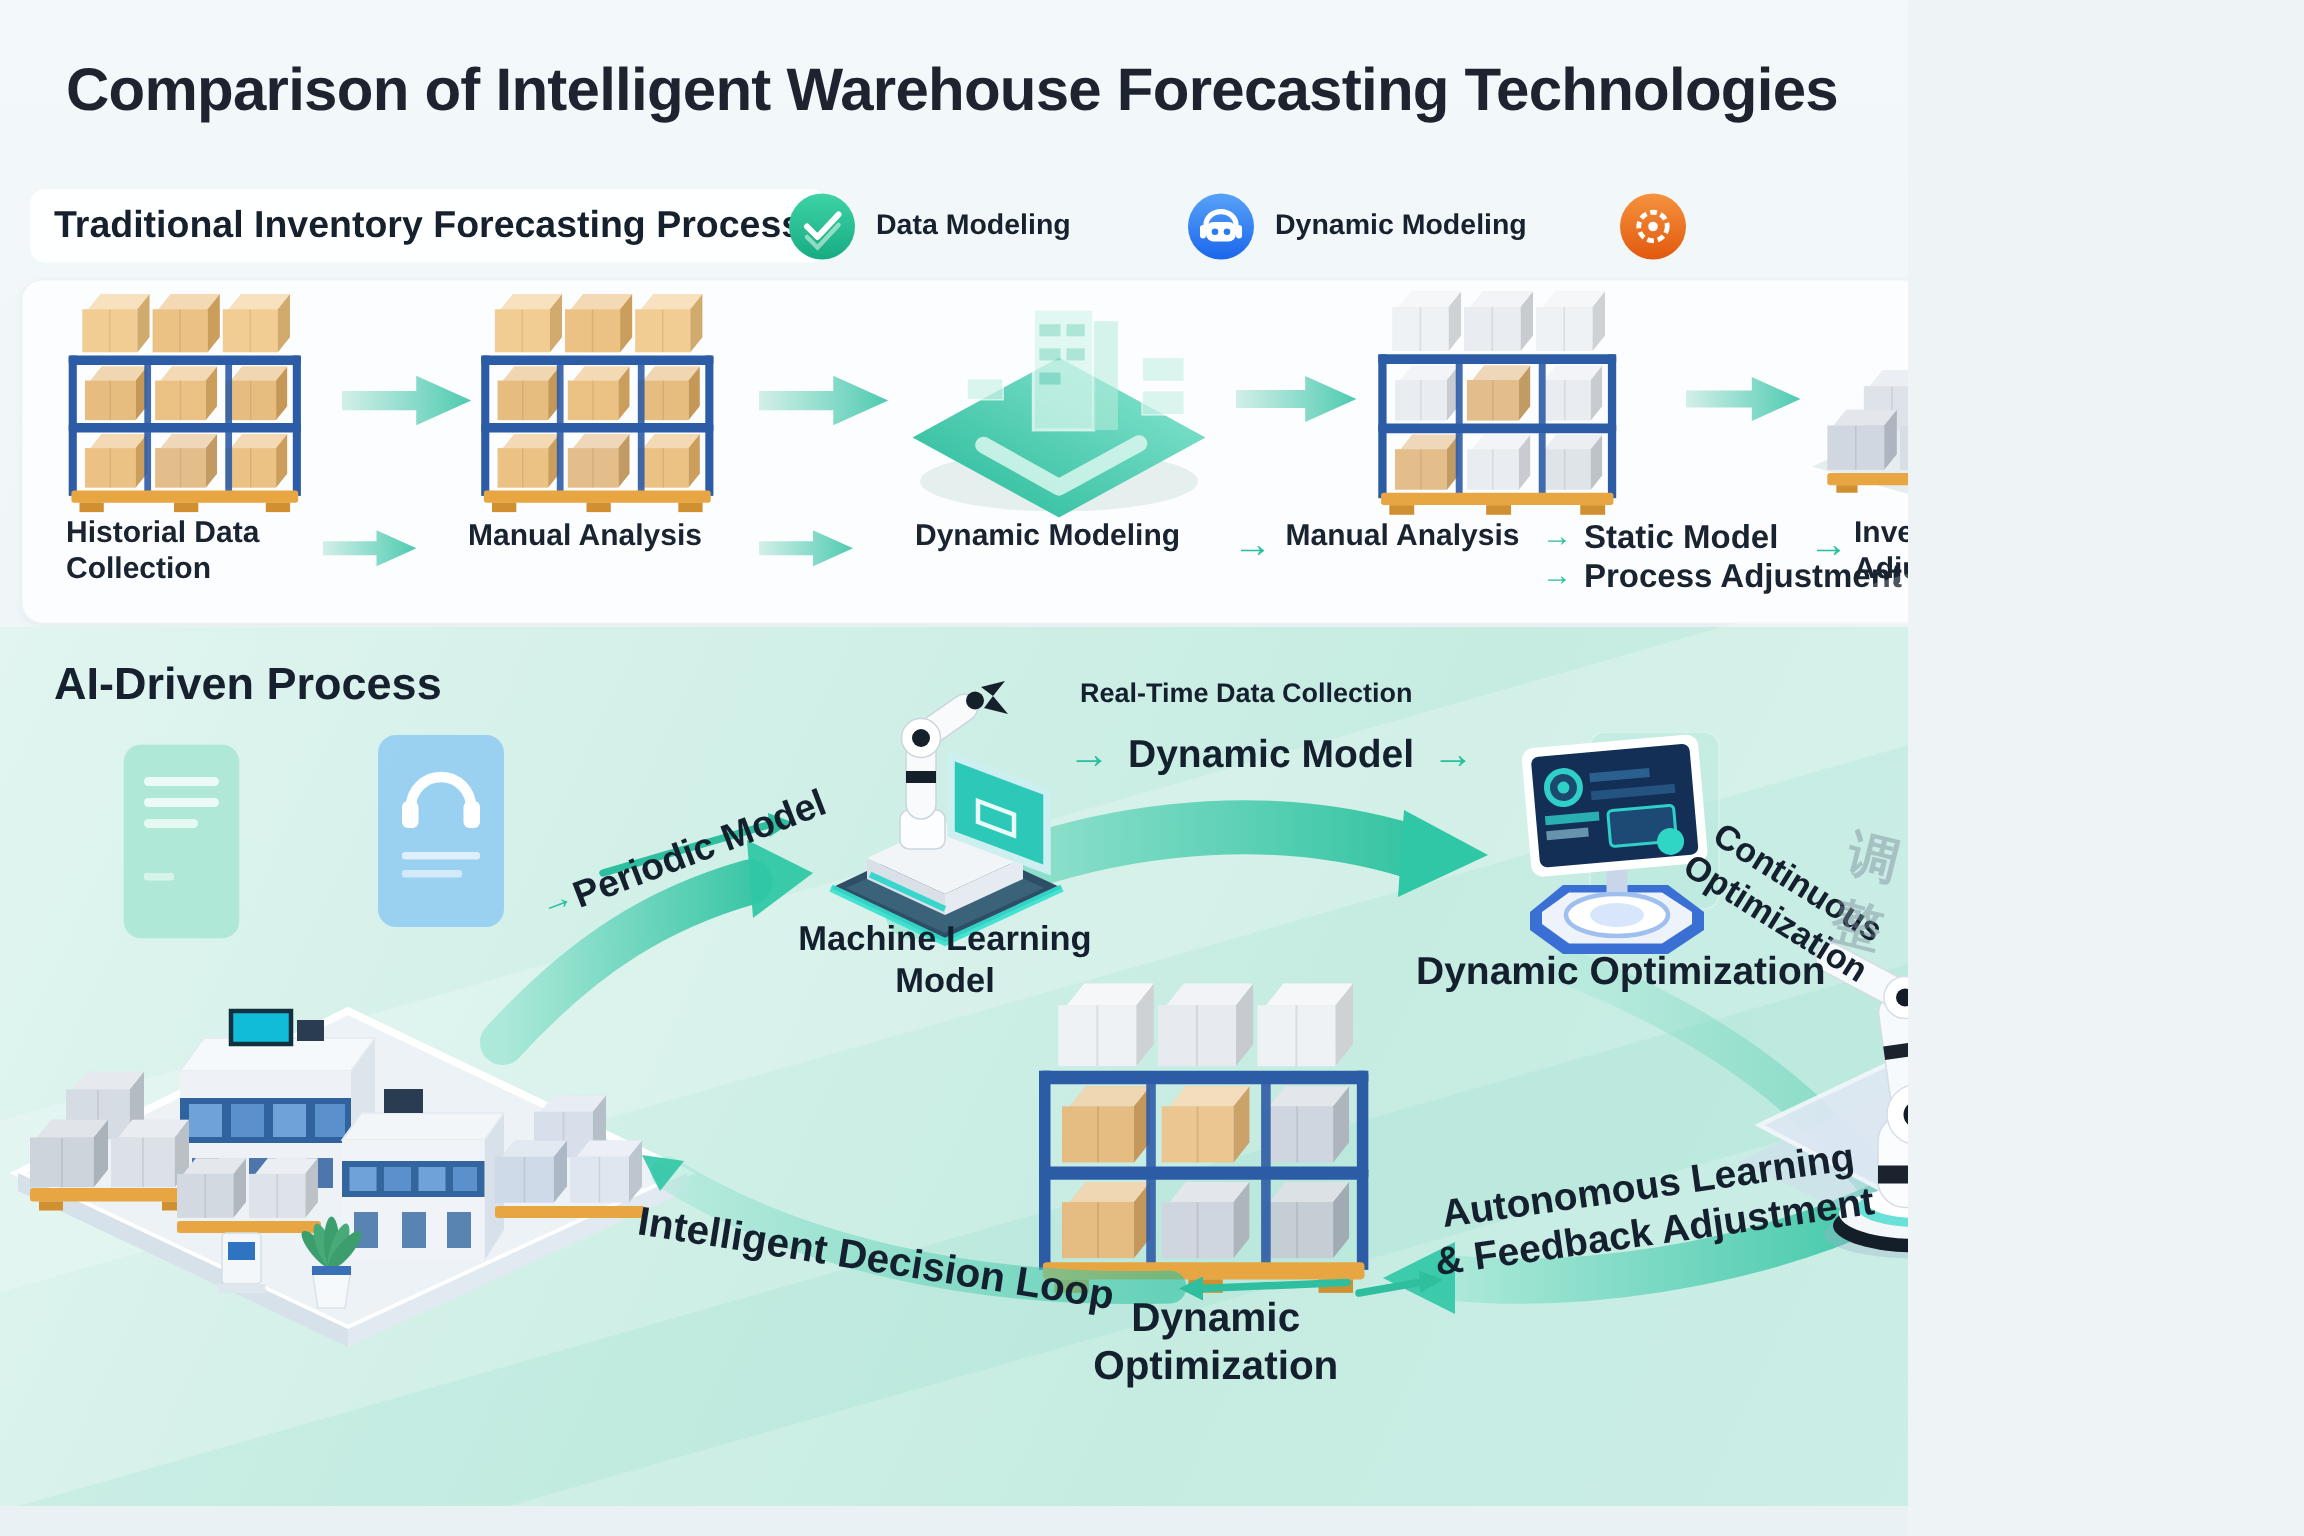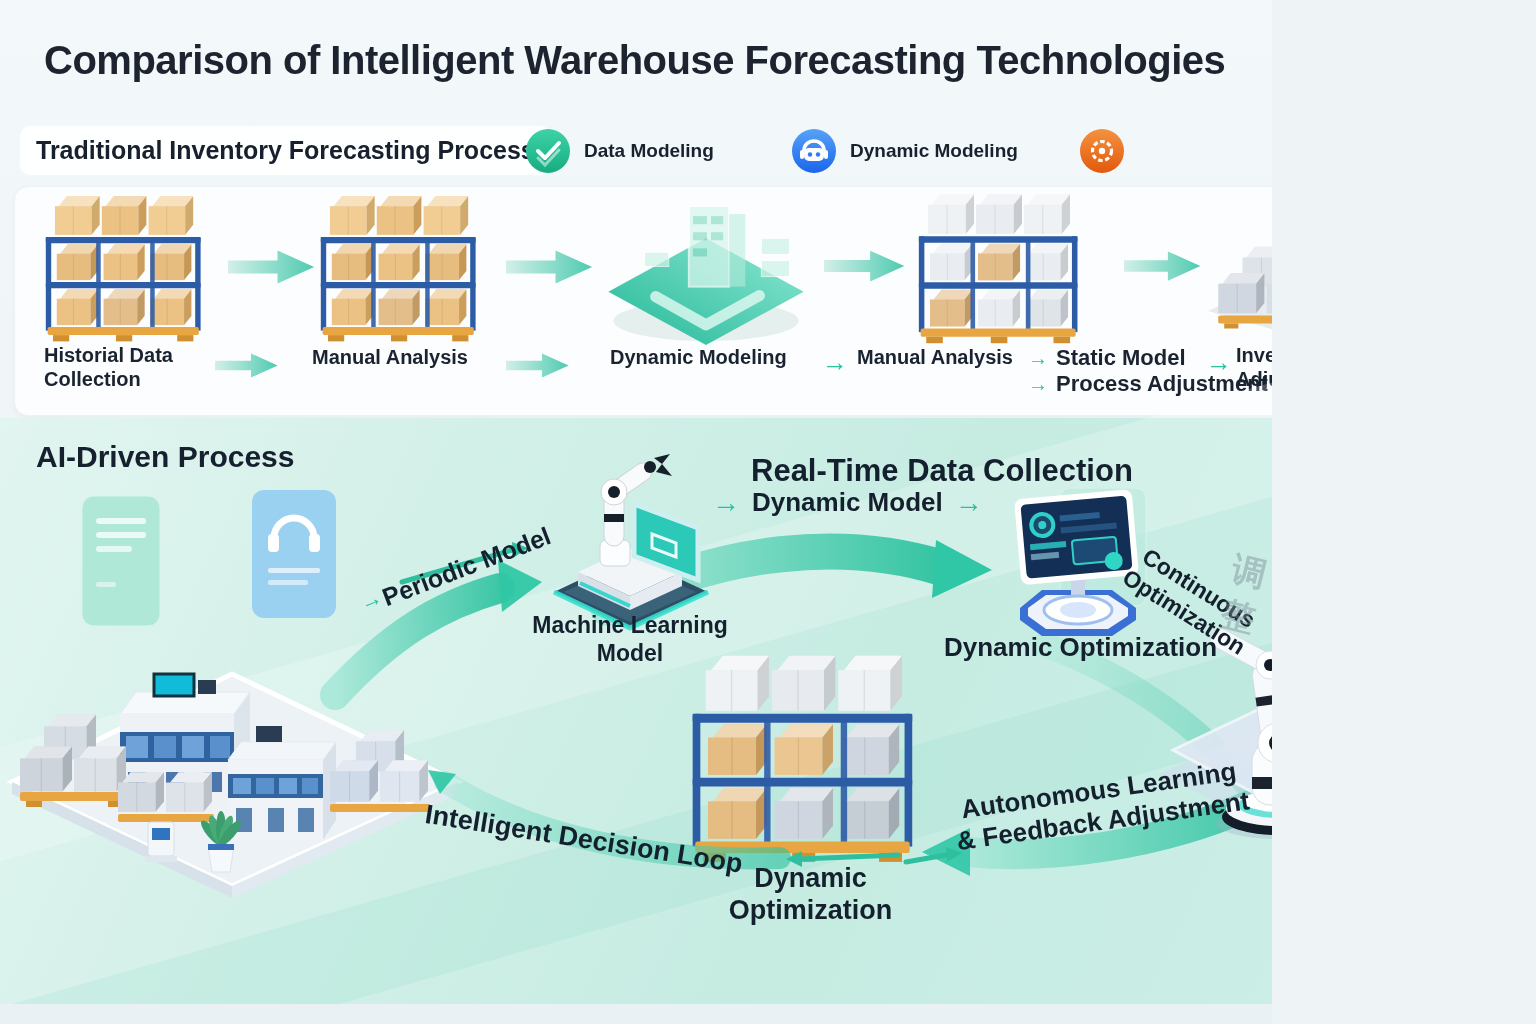--- a/index.html
+++ b/index.html
@@ -513,21 +513,21 @@
   <polygon points="802,851 786,859 802,867" fill="#2fbf9f"></polygon>
   <path d="M906 862 L946 855" stroke="#2fbf9f" stroke-width="5" fill="none" stroke-linecap="round"></path>
   <polygon points="946,847 962,853 947,862" fill="#2fbf9f"></polygon>
 </svg>
 
 <span class="abs ar rot" style="left:356px;top:592px;font-size:22px;transform:rotate(-21deg)">→</span>
 <div class="abs ai-label nowrap rot" style="left:378px;top:584px;transform:rotate(-21deg);font-size:25px">Periodic Model</div>
 
 <div class="abs ai-label center" style="left:515px;top:612px;width:230px">Machine Learning Model</div>
 
-<div class="abs ai-label nowrap" style="left:751px;top:452px;font-size:31px">Real-Time Data Collection</div>
+<div class="abs ai-label nowrap" style="left:720px;top:452px;font-size:18px">Real-Time Data Collection</div>
 
 <div class="abs" style="left:712px;top:487px;display:flex;align-items:center;gap:12px">
   <span class="ar" style="font-size:28px">→</span>
   <span class="ai-label nowrap" style="font-size:26px">Dynamic Model</span>
   <span class="ar" style="font-size:28px">→</span>
 </div>
 
 <div class="abs ai-label nowrap" style="left:944px;top:632px;font-size:26px">Dynamic Optimization</div>
 
 <div class="abs ai-label center rot" style="left:1140px;top:536px;width:155px;transform:rotate(32deg);font-size:23px">Continuous Optimization</div>

